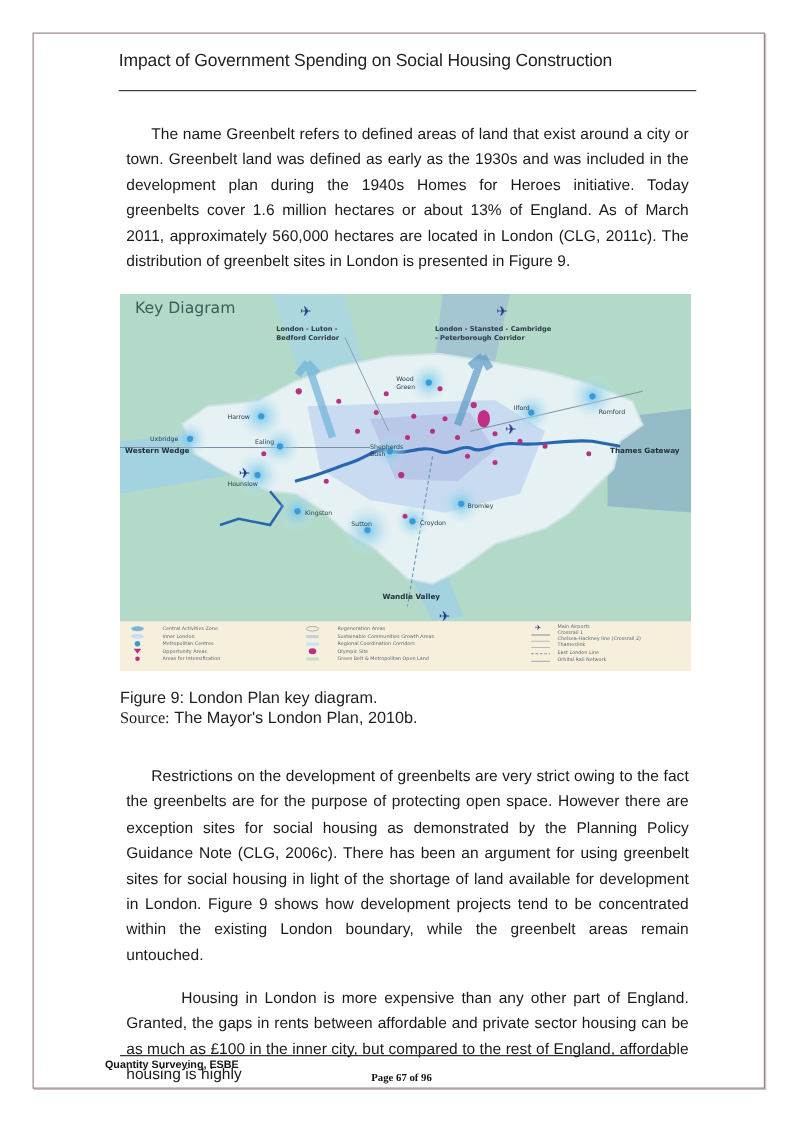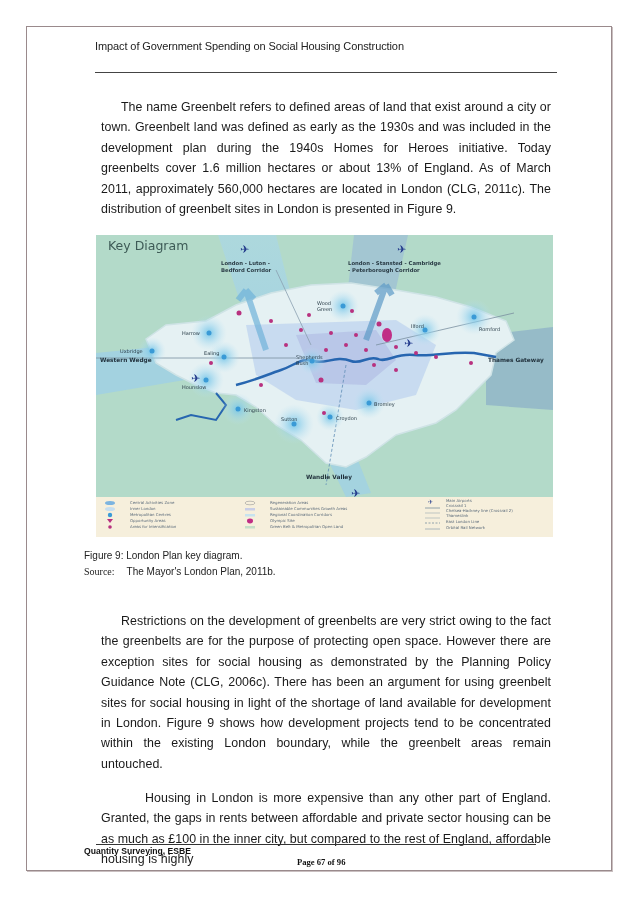--- a/index.html
+++ b/index.html
@@ -1,28 +1,28 @@
 <!DOCTYPE html>
 <html><head>
 <meta charset="utf-8">
 <style>
   html, body { margin: 0; padding: 0; background: #ffffff; }
   body { width: 638px; height: 903px; position: relative; overflow: hidden; font-family: "Liberation Sans", sans-serif; color: #1a1a1a; }
   .page-frame { position: absolute; left: 26px; top: 26px; width: 584px; height: 843px; border: 1px solid #9a8a8c; box-shadow: 1px 1px 0 #c9bfc0; background: #fff; }
-  .header-title { position: absolute; left: 95px; top: 40px; font-size: 11px; color: #222; letter-spacing: -0.1px; }
+  .header-title { position: absolute; left: 95px; top: 40px; font-size: 14px; color: #222; letter-spacing: -0.1px; }
   .header-rule { position: absolute; left: 95px; top: 72px; width: 462px; height: 0; border-top: 1px solid #444; }
   .para { position: absolute; left: 95px; width: 462px; font-size: 12.4px; line-height: 20.4px; text-align: justify; color: #1a1a1a; letter-spacing: 0.05px; }
   .para p { margin: 6px; text-indent: 20px; }
   .para.p3 p { text-indent: 44px; }
   .p1 { top: 91px; }
   .p2 { top: 605px; }
   .p3 { top: 782px; }
   .figure { position: absolute; left: 96px; top: 235px; width: 457px; height: 302px; overflow: hidden; }
   .figure svg { display: block; }
-  .caption { position: absolute; left: 84px; font-size: 10px; color: #222; }
+  .caption { position: absolute; left: 96px; font-size: 13px; color: #222; }
   .cap1 { top: 550px; }
   .cap2 { top: 566px; }
   .cap2 .src-label { display: inline-block; width: 40px; font-family: Liberation Serif, serif; }
   .footer-rule { position: absolute; left: 96px; top: 844px; width: 440px; border-top: 1px solid #333; }
   .footer-left { position: absolute; left: 84px; top: 846px; font-size: 8.6px; font-weight: bold; color: #111; }
   .footer-page { position: absolute; left: 297px; top: 857px; font-size: 8.6px; font-weight: bold; color: #111; font-family: "Liberation Serif", serif; }
   .map-text { font-family: "DejaVu Sans", sans-serif; }
 </style>
 </head>
 <body>
@@ -197,21 +197,21 @@
       <text x="350" y="282">Thameslink</text>
       <text x="350" y="288">East London Line</text>
       <text x="350" y="294">Orbital Rail Network</text>
     </g>
   </svg>
 </div>
 
 <div class="caption cap1">Figure 9:  London Plan key diagram.</div>
 <div class="caption cap2">
   <span class="src-label">Source:</span>
-  <span>The Mayor's London Plan, 2011b.</span>
+  <span>The Mayor's London Plan, 2010b.</span>
 </div>
 
 <div class="para p2">
   <p>Restrictions on the development of greenbelts are very strict owing to the fact the greenbelts are for the purpose of protecting open space. However there are exception sites for social housing as demonstrated by the Planning Policy Guidance Note (CLG, 2006c). There has been an argument for using greenbelt sites for social housing in light of the shortage of land available for development in London. Figure 9 shows how development projects tend to be concentrated within the existing London boundary, while the greenbelt areas remain untouched.</p>
 </div>
 
 <div class="para p3">
   <p>Housing in London is more expensive than any other part of England. Granted, the gaps in rents between affordable and private sector housing can be as much as £100 in the inner city, but compared to the rest of England, affordable housing is highly</p>
 </div>
 

